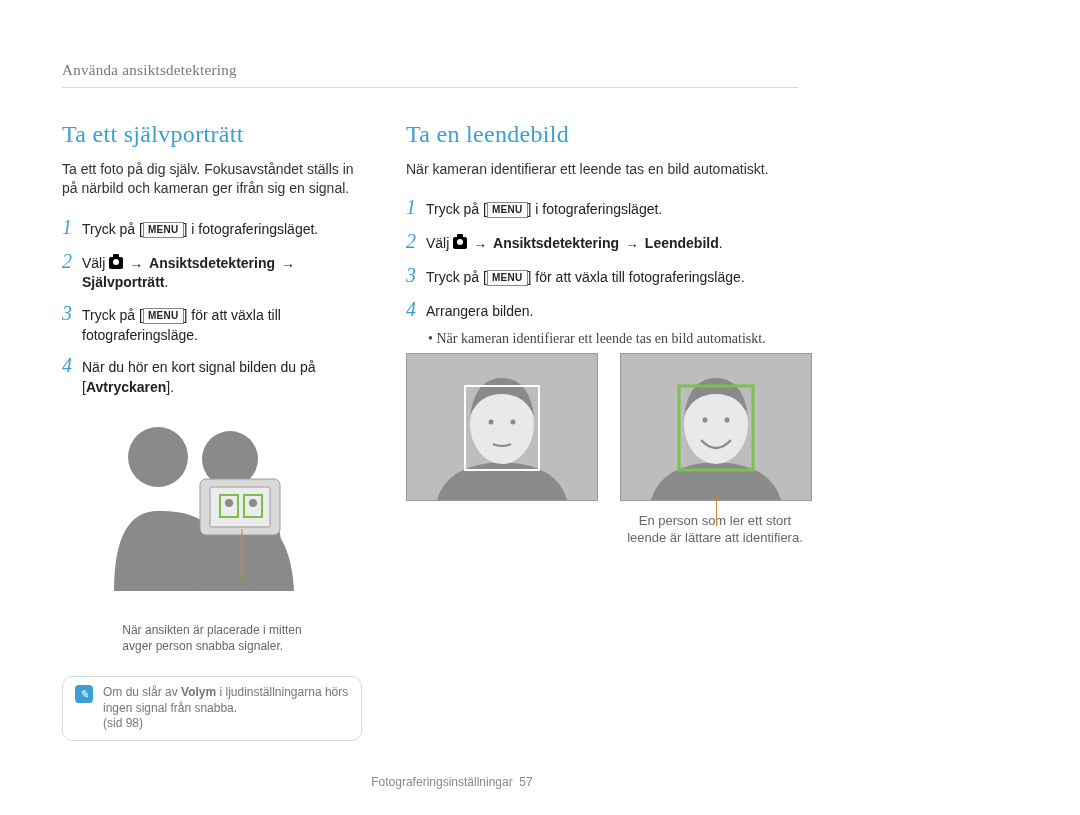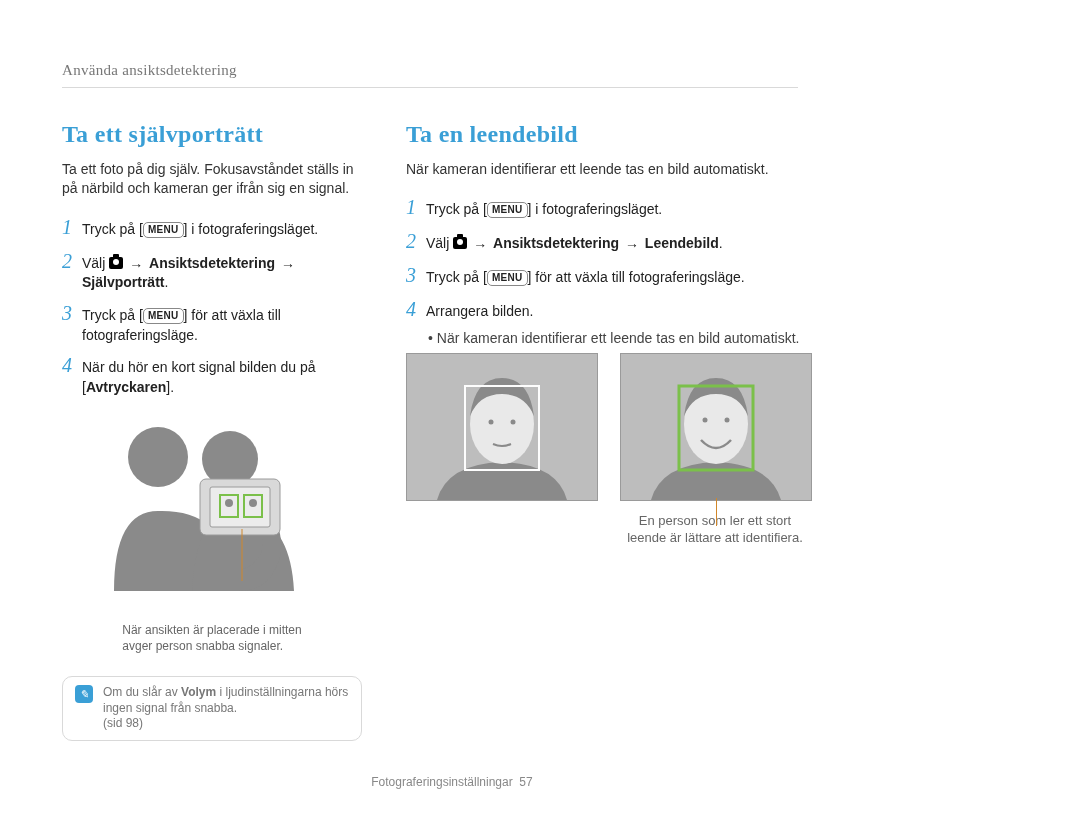--- a/index.html
+++ b/index.html
@@ -32,21 +32,21 @@
     display: flex;
     gap: 44px;
   }
   .col {
     flex: 1 1 50%;
     position: relative;
   }
   h2.section-title {
     color: #3a9fd6;
     font-family: Georgia, serif;
-    font-weight: 700;
+    font-weight: 400;
     font-size: 24px;
     margin: 0 0 8px 0;
     letter-spacing: .3px;
   }
   .lead {
     color: #333;
     margin: 0 0 14px 0;
   }
   .steps {
     list-style: none;
@@ -66,21 +66,21 @@
     font-size: 20px;
     width: 20px;
     flex: 0 0 20px;
   }
   .step-body {
     flex: 1;
   }
   .menu-btn {
     display: inline-block;
     border: 1px solid #888;
-    border-radius: 5px;
+    border-radius: 0;
     padding: 0 4px;
     font-size: 10px;
     font-weight: bold;
     background: #fff;
     vertical-align: 1px;
     letter-spacing: .3px;
   }
   .cam-icon {
     display: inline-block;
     width: 14px;
@@ -104,20 +104,21 @@
     top: -3px; left: 4px;
     width: 6px; height: 3px;
     background: #000;
     border-radius: 1px 1px 0 0;
   }
   .arrow { padding: 0 2px; }
   strong.opt { font-weight: bold; }
   .bullet {
     margin: 6px 0 0 22px;
     color: #444;
+    font-family: Liberation Serif, serif;
   }
 
   
   .selfie-fig {
     margin-top: 14px;
     display: flex;
     flex-direction: column;
     align-items: center;
   }
   .selfie-svg-wrap { position: relative; }

